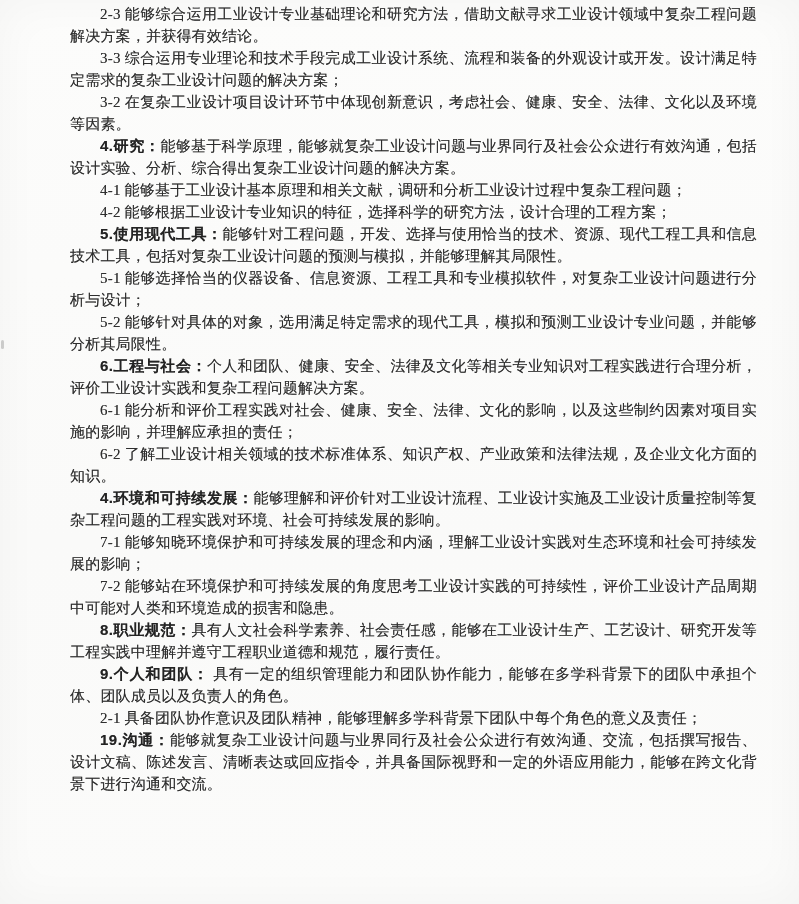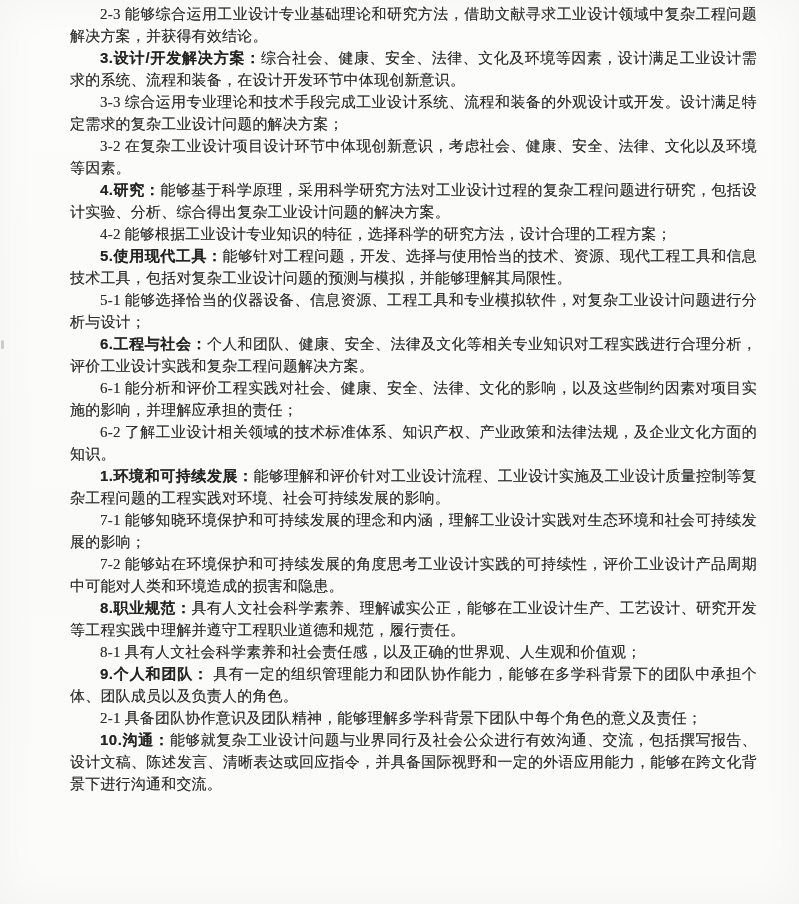--- a/index.html
+++ b/index.html
@@ -50,52 +50,52 @@
   }
 </style>
 </head>
 <body>
 
 <div class="page">
   <span class="scan-speck"></span>
 
   <p class="para"><span class="t">2-3 能够综合运用工业设计专业基础理论和研究方法，借助文献寻求工业设计领域中复杂工程问题解决方案，并获得有效结论。</span></p>
 
-  <p class="para"><b class="head">3.设计/开发解决方案：</b><span class="t">综合社会、健康、安全、法律、文化及环境等因素，设计满足工业设计需求的系统、流程和装备，在设计开发环节中体现创新意识。</span></p>
 
   <p class="para"><span class="t">3-3 综合运用专业理论和技术手段完成工业设计系统、流程和装备的外观设计或开发。设计满足特定需求的复杂工业设计问题的解决方案；</span></p>
 
   <p class="para"><span class="t">3-2 在复杂工业设计项目设计环节中体现创新意识，考虑社会、健康、安全、法律、文化以及环境等因素。</span></p>
 
-  <p class="para"><b class="head">4.研究：</b><span class="t">能够基于科学原理，采用科学研究方法对工业设计过程的复杂工程问题进行研究，包括设计实验、分析、综合得出复杂工业设计问题的解决方案。</span></p>
+  <p class="para"><b class="head">4.研究：</b><span class="t">能够基于科学原理，能够就复杂工业设计问题与业界同行及社会公众进行有效沟通，包括设计实验、分析、综合得出复杂工业设计问题的解决方案。</span></p>
 
+  <p class="para"><span class="t">4-1 能够基于工业设计基本原理和相关文献，调研和分析工业设计过程中复杂工程问题；</span></p>
 
   <p class="para"><span class="t">4-2 能够根据工业设计专业知识的特征，选择科学的研究方法，设计合理的工程方案；</span></p>
 
   <p class="para"><b class="head">5.使用现代工具：</b><span class="t">能够针对工程问题，开发、选择与使用恰当的技术、资源、现代工程工具和信息技术工具，包括对复杂工业设计问题的预测与模拟，并能够理解其局限性。</span></p>
 
   <p class="para"><span class="t">5-1 能够选择恰当的仪器设备、信息资源、工程工具和专业模拟软件，对复杂工业设计问题进行分析与设计；</span></p>
 
+  <p class="para"><span class="t">5-2 能够针对具体的对象，选用满足特定需求的现代工具，模拟和预测工业设计专业问题，并能够分析其局限性。</span></p>
 
   <p class="para"><b class="head">6.工程与社会：</b><span class="t">个人和团队、健康、安全、法律及文化等相关专业知识对工程实践进行合理分析，评价工业设计实践和复杂工程问题解决方案。</span></p>
 
   <p class="para"><span class="t">6-1 能分析和评价工程实践对社会、健康、安全、法律、文化的影响，以及这些制约因素对项目实施的影响，并理解应承担的责任；</span></p>
 
   <p class="para"><span class="t">6-2 了解工业设计相关领域的技术标准体系、知识产权、产业政策和法律法规，及企业文化方面的知识。</span></p>
 
-  <p class="para"><b class="head">1.环境和可持续发展：</b><span class="t">能够理解和评价针对工业设计流程、工业设计实施及工业设计质量控制等复杂工程问题的工程实践对环境、社会可持续发展的影响。</span></p>
+  <p class="para"><b class="head">4.环境和可持续发展：</b><span class="t">能够理解和评价针对工业设计流程、工业设计实施及工业设计质量控制等复杂工程问题的工程实践对环境、社会可持续发展的影响。</span></p>
 
   <p class="para"><span class="t">7-1 能够知晓环境保护和可持续发展的理念和内涵，理解工业设计实践对生态环境和社会可持续发展的影响；</span></p>
 
   <p class="para"><span class="t">7-2 能够站在环境保护和可持续发展的角度思考工业设计实践的可持续性，评价工业设计产品周期中可能对人类和环境造成的损害和隐患。</span></p>
 
-  <p class="para"><b class="head">8.职业规范：</b><span class="t">具有人文社会科学素养、理解诚实公正，能够在工业设计生产、工艺设计、研究开发等工程实践中理解并遵守工程职业道德和规范，履行责任。</span></p>
+  <p class="para"><b class="head">8.职业规范：</b><span class="t">具有人文社会科学素养、社会责任感，能够在工业设计生产、工艺设计、研究开发等工程实践中理解并遵守工程职业道德和规范，履行责任。</span></p>
 
-  <p class="para"><span class="t">8-1 具有人文社会科学素养和社会责任感，以及正确的世界观、人生观和价值观；</span></p>
 
 
   <p class="para"><b class="head">9.个人和团队：</b><span class="t"> 具有一定的组织管理能力和团队协作能力，能够在多学科背景下的团队中承担个体、团队成员以及负责人的角色。</span></p>
 
   <p class="para"><span class="t">2-1 具备团队协作意识及团队精神，能够理解多学科背景下团队中每个角色的意义及责任；</span></p>
 
 
-  <p class="para"><b class="head">10.沟通：</b><span class="t">能够就复杂工业设计问题与业界同行及社会公众进行有效沟通、交流，包括撰写报告、设计文稿、陈述发言、清晰表达或回应指令，并具备国际视野和一定的外语应用能力，能够在跨文化背景下进行沟通和交流。</span></p>
+  <p class="para"><b class="head">19.沟通：</b><span class="t">能够就复杂工业设计问题与业界同行及社会公众进行有效沟通、交流，包括撰写报告、设计文稿、陈述发言、清晰表达或回应指令，并具备国际视野和一定的外语应用能力，能够在跨文化背景下进行沟通和交流。</span></p>
 </div>
 
 </body></html>

